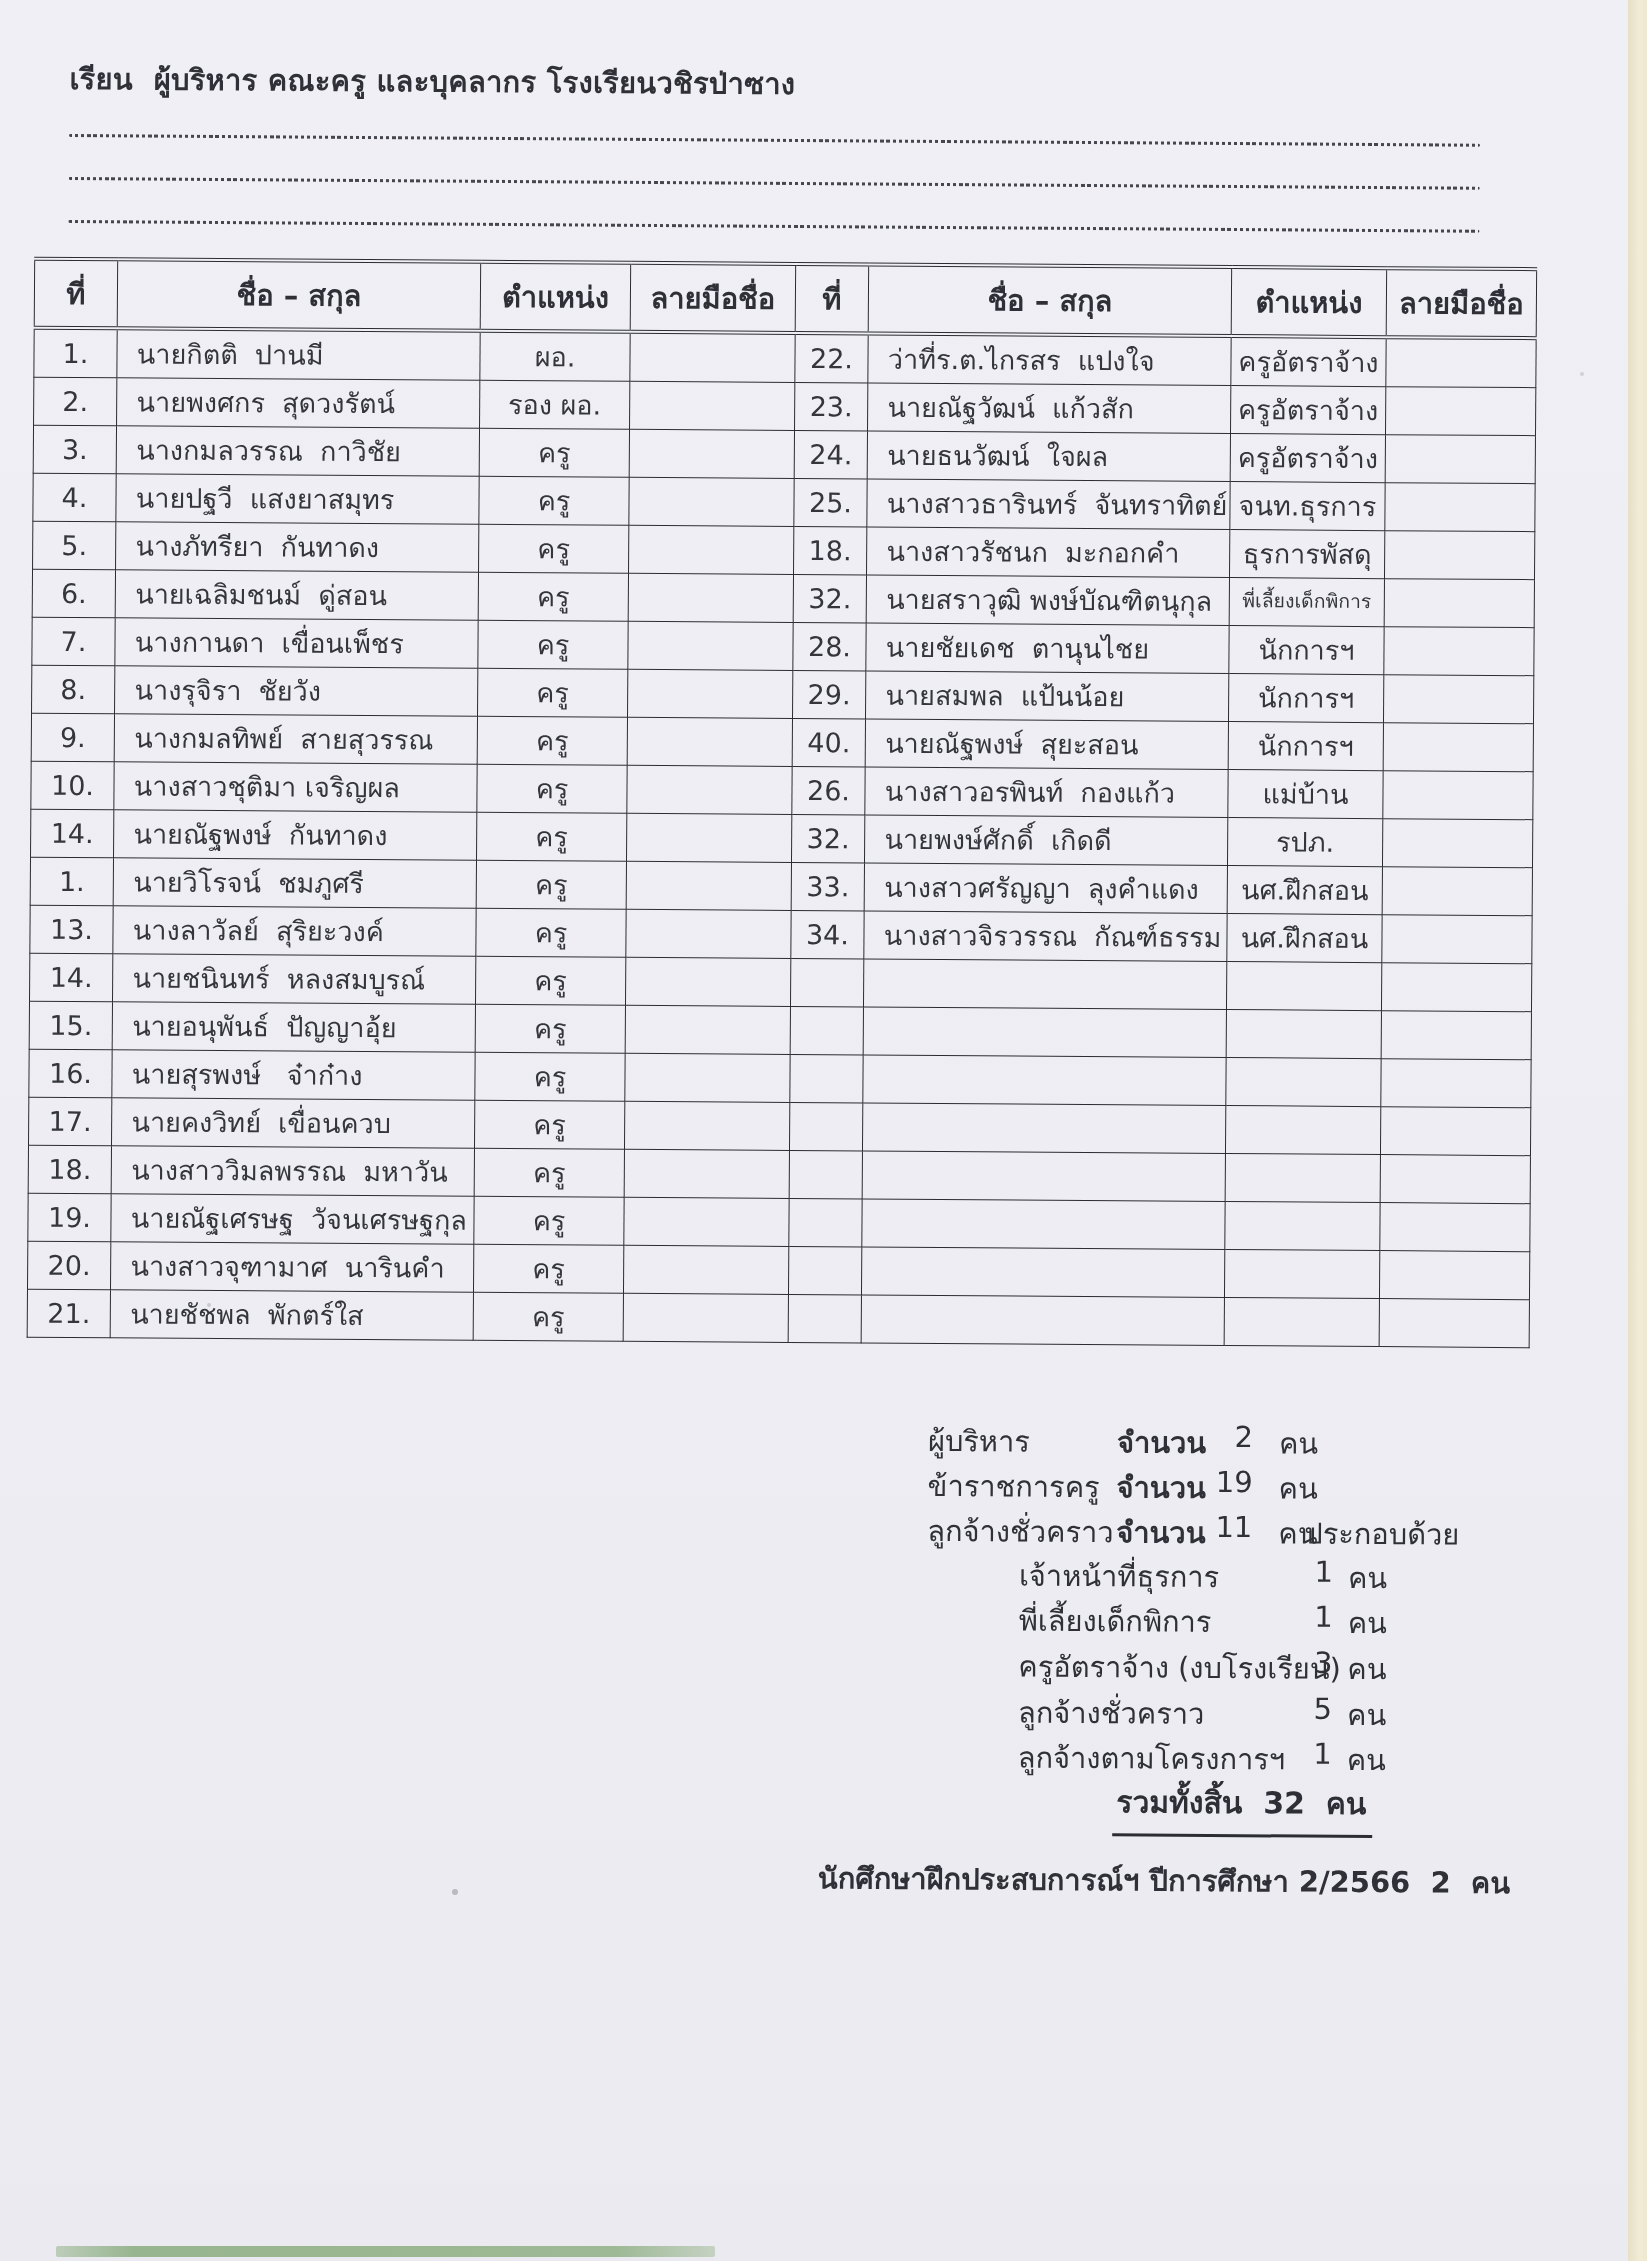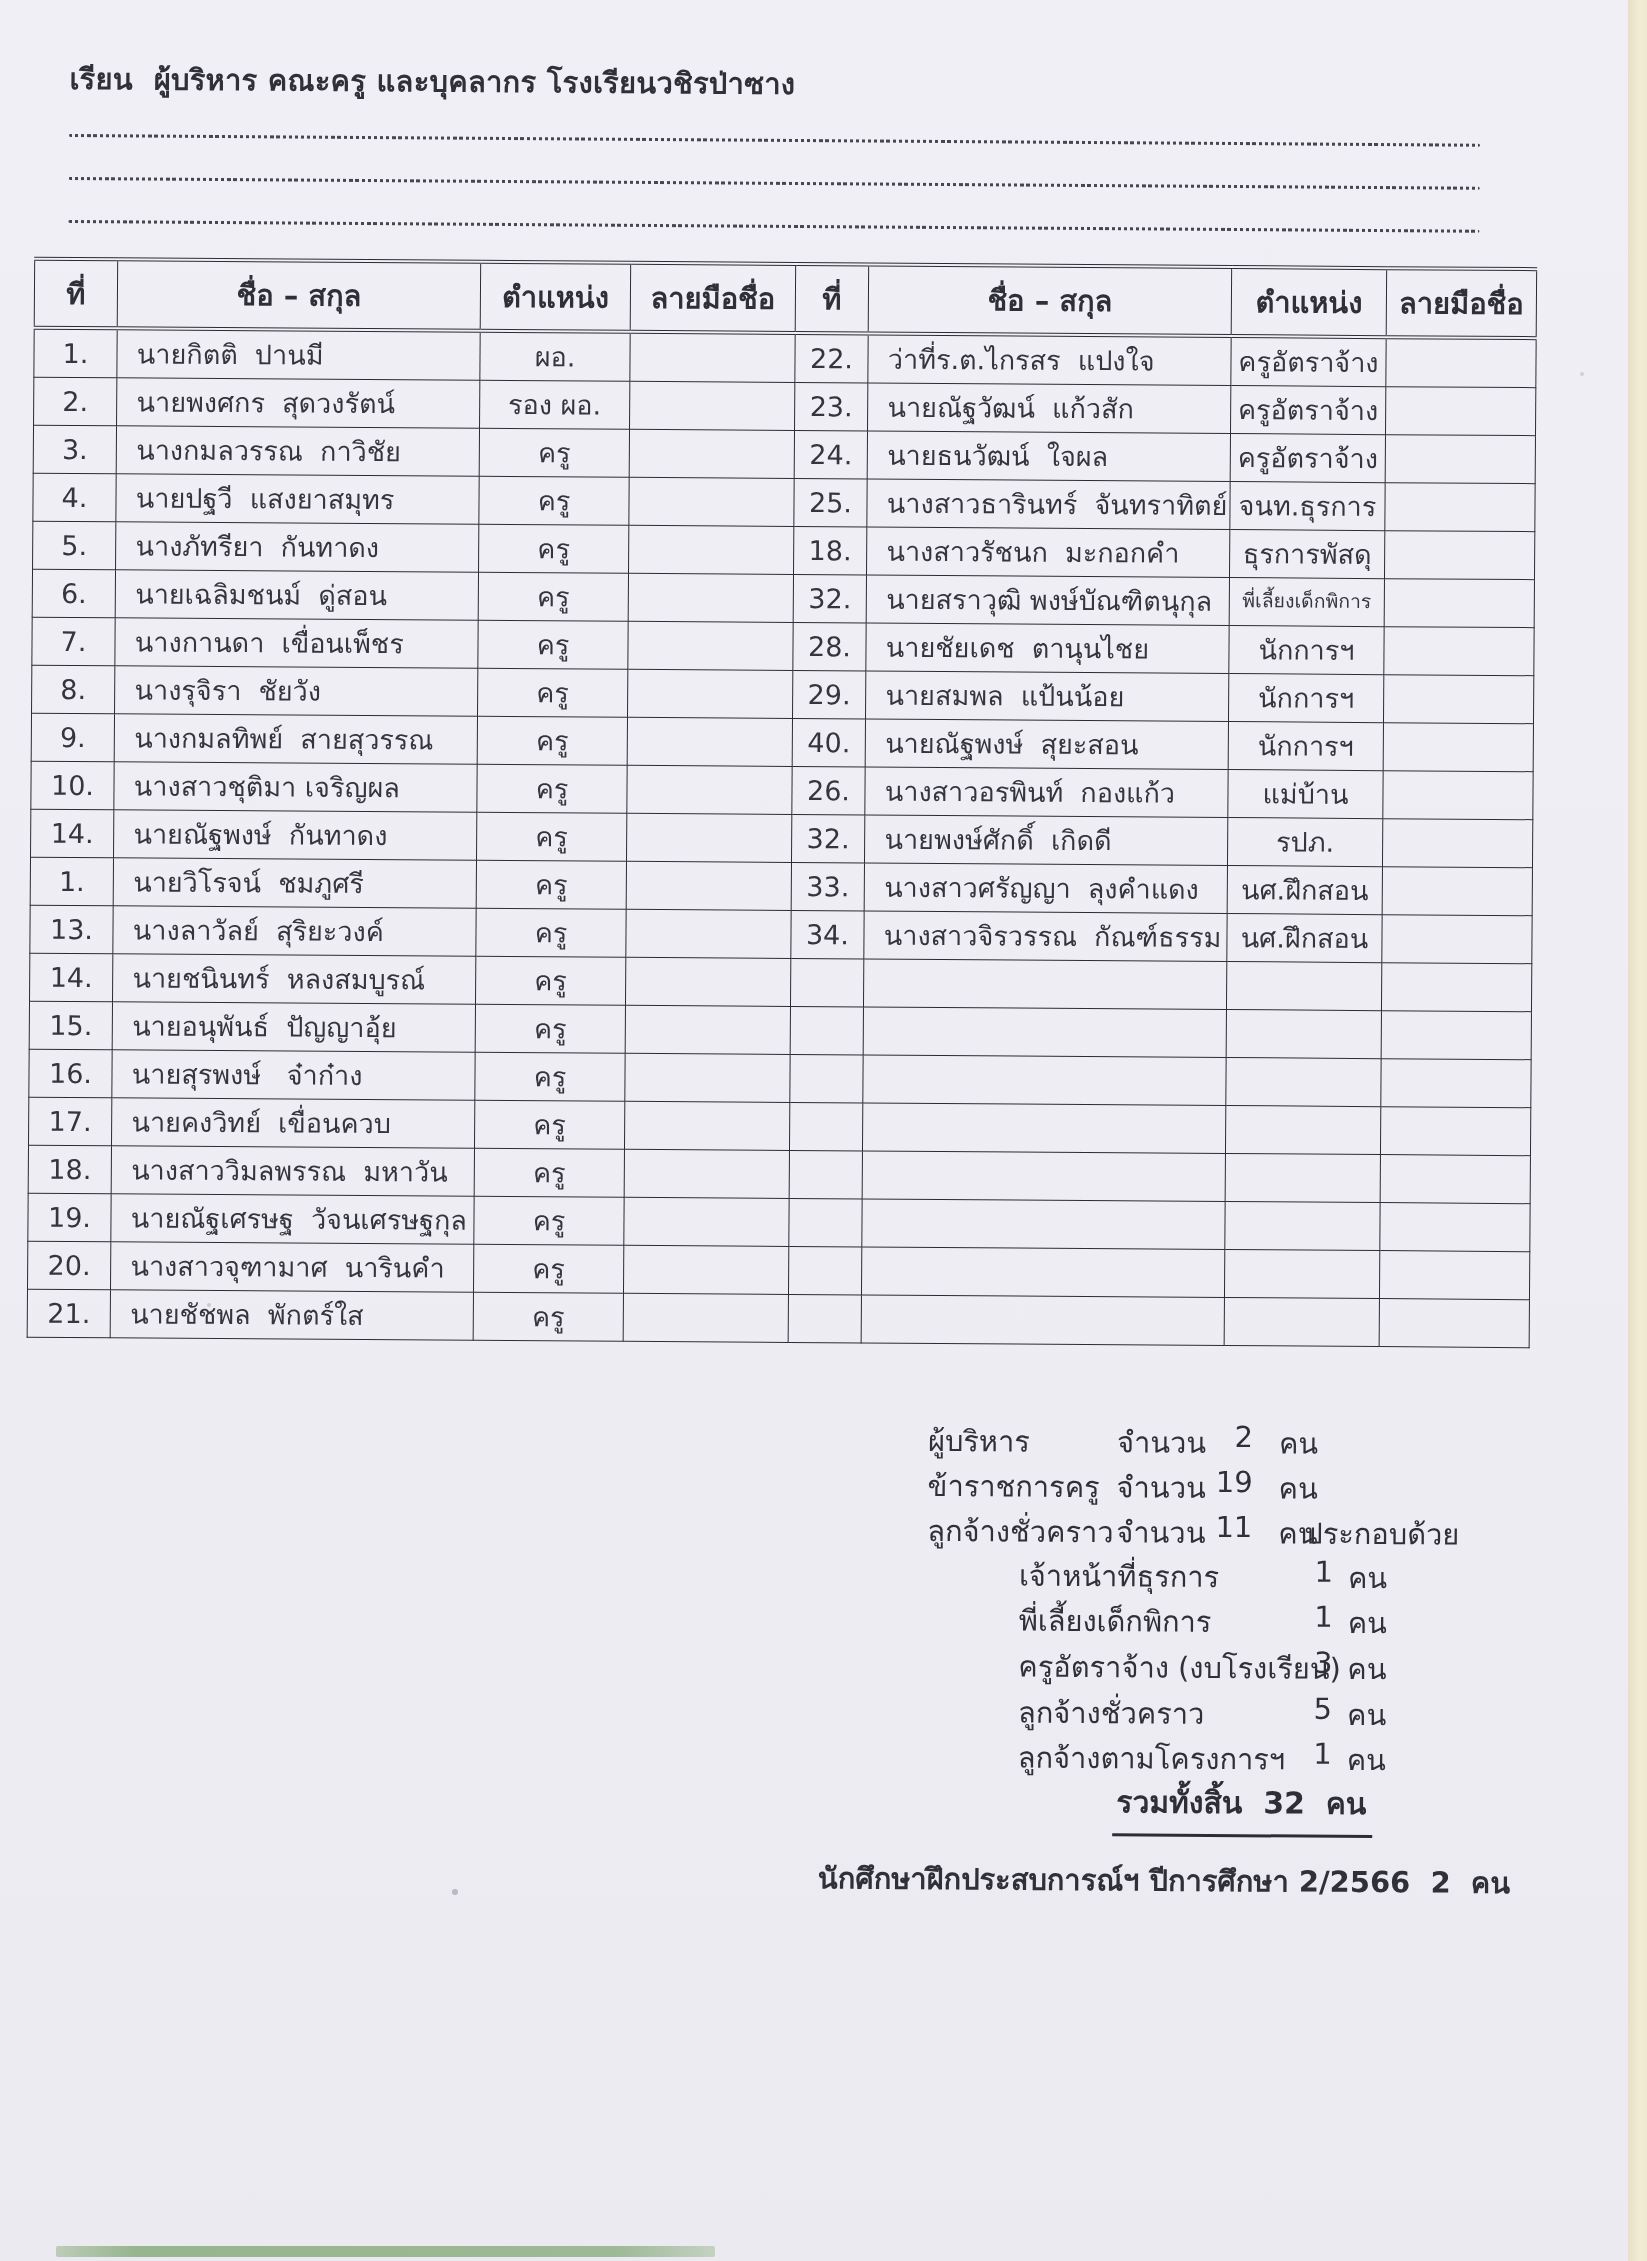--- a/index.html
+++ b/index.html
@@ -39,21 +39,21 @@
   .staff tbody td{height:45px;font-size:27px;line-height:1.15;}
   td.no{text-align:center;font-size:26.5px;}
   td.name{padding-left:19.4px;white-space:pre-wrap;}
   td.pos{text-align:center;font-size:26px;}
   td.pos.tiny{font-size:19.4px;}
   td.sig{}
 
   .sum-line{position:absolute;left:0;width:1647px;height:45px;font-size:29px;color:#303038;}
   .sum-line span{position:absolute;white-space:pre-wrap;}
   .c-label{left:938px;}
-  .c-word{left:1127px;}
+  .c-word{left:1127px;font-weight:bold;}
   .c-num{left:1213px;width:50px;text-align:right;}
   .c-unit{left:1289px;}
   .c-suffix{left:1315px;}
   .s-label{left:1030px;}
   .s-num{left:1297px;width:47px;text-align:right;}
   .s-unit{left:1359px;}
 
   .total{
     position:absolute;left:1125px;top:1771px;
     font-size:30px;font-weight:700;color:#2e2e36;

